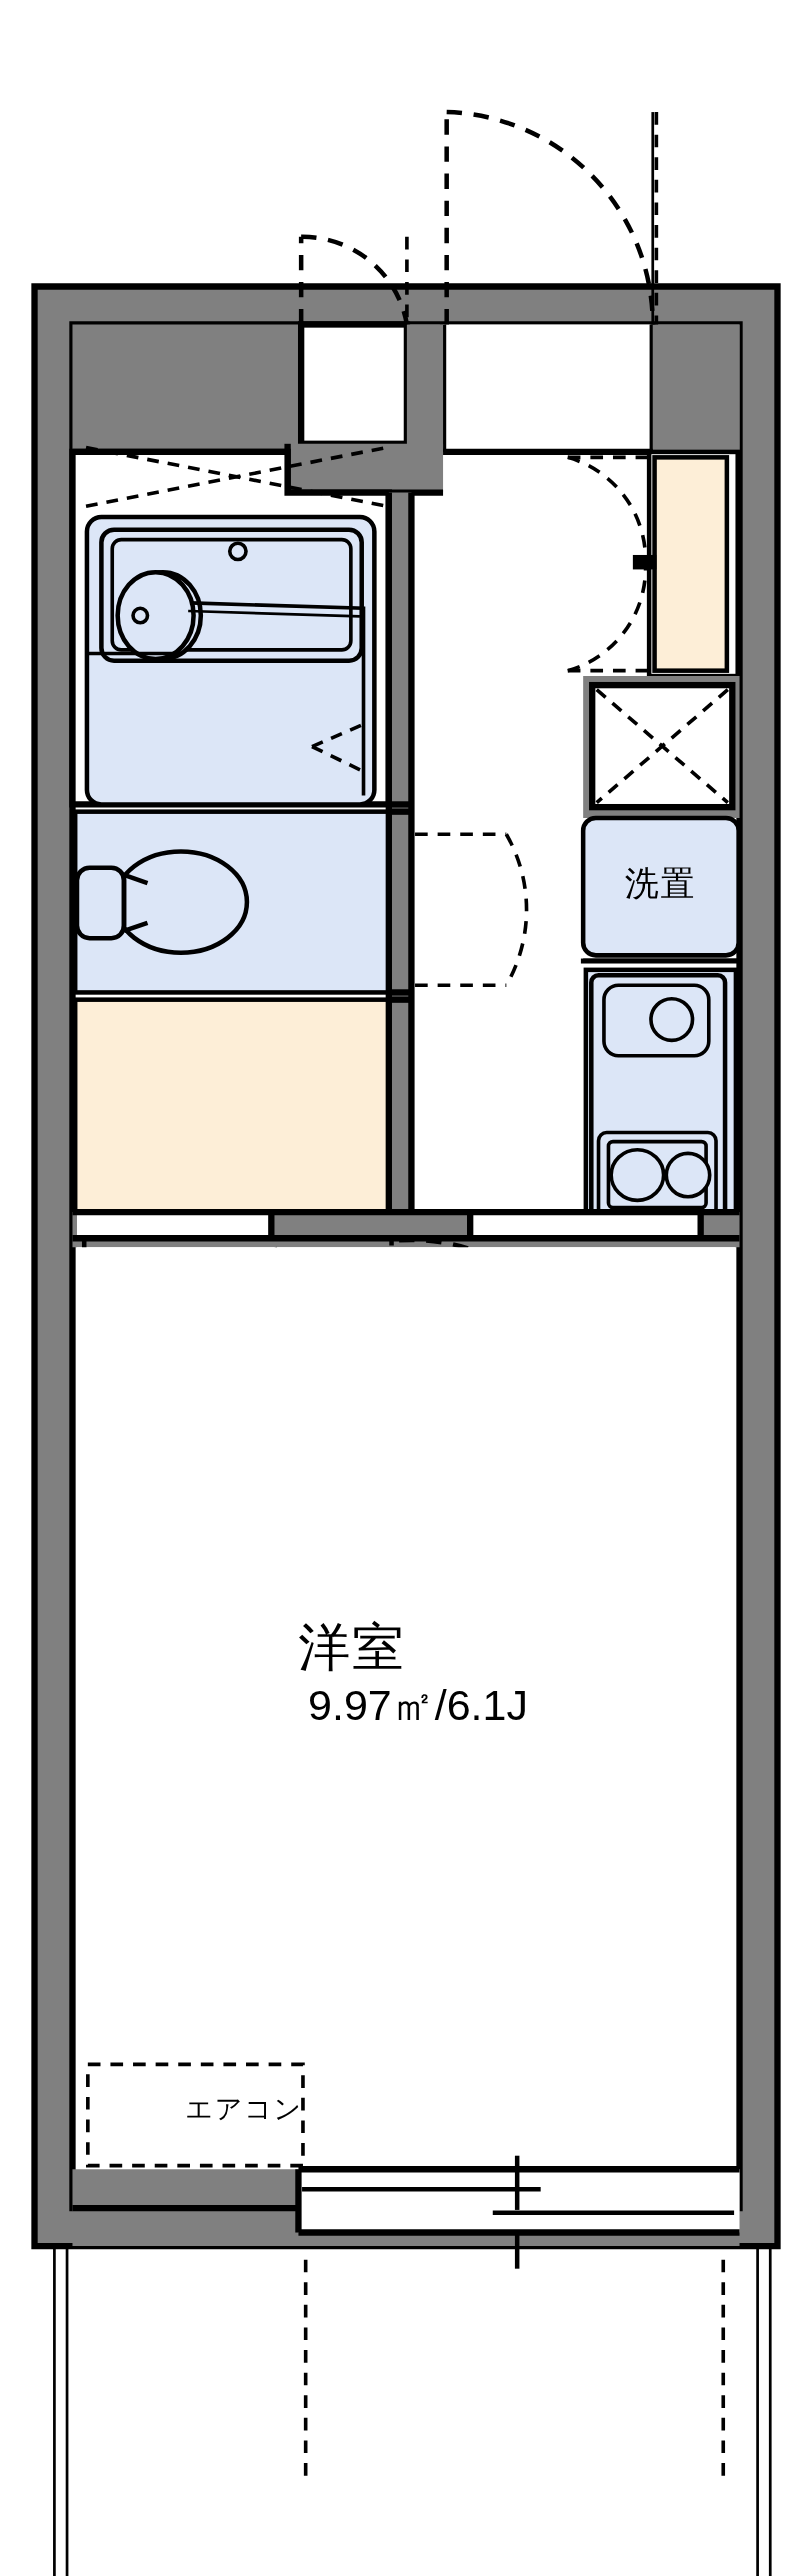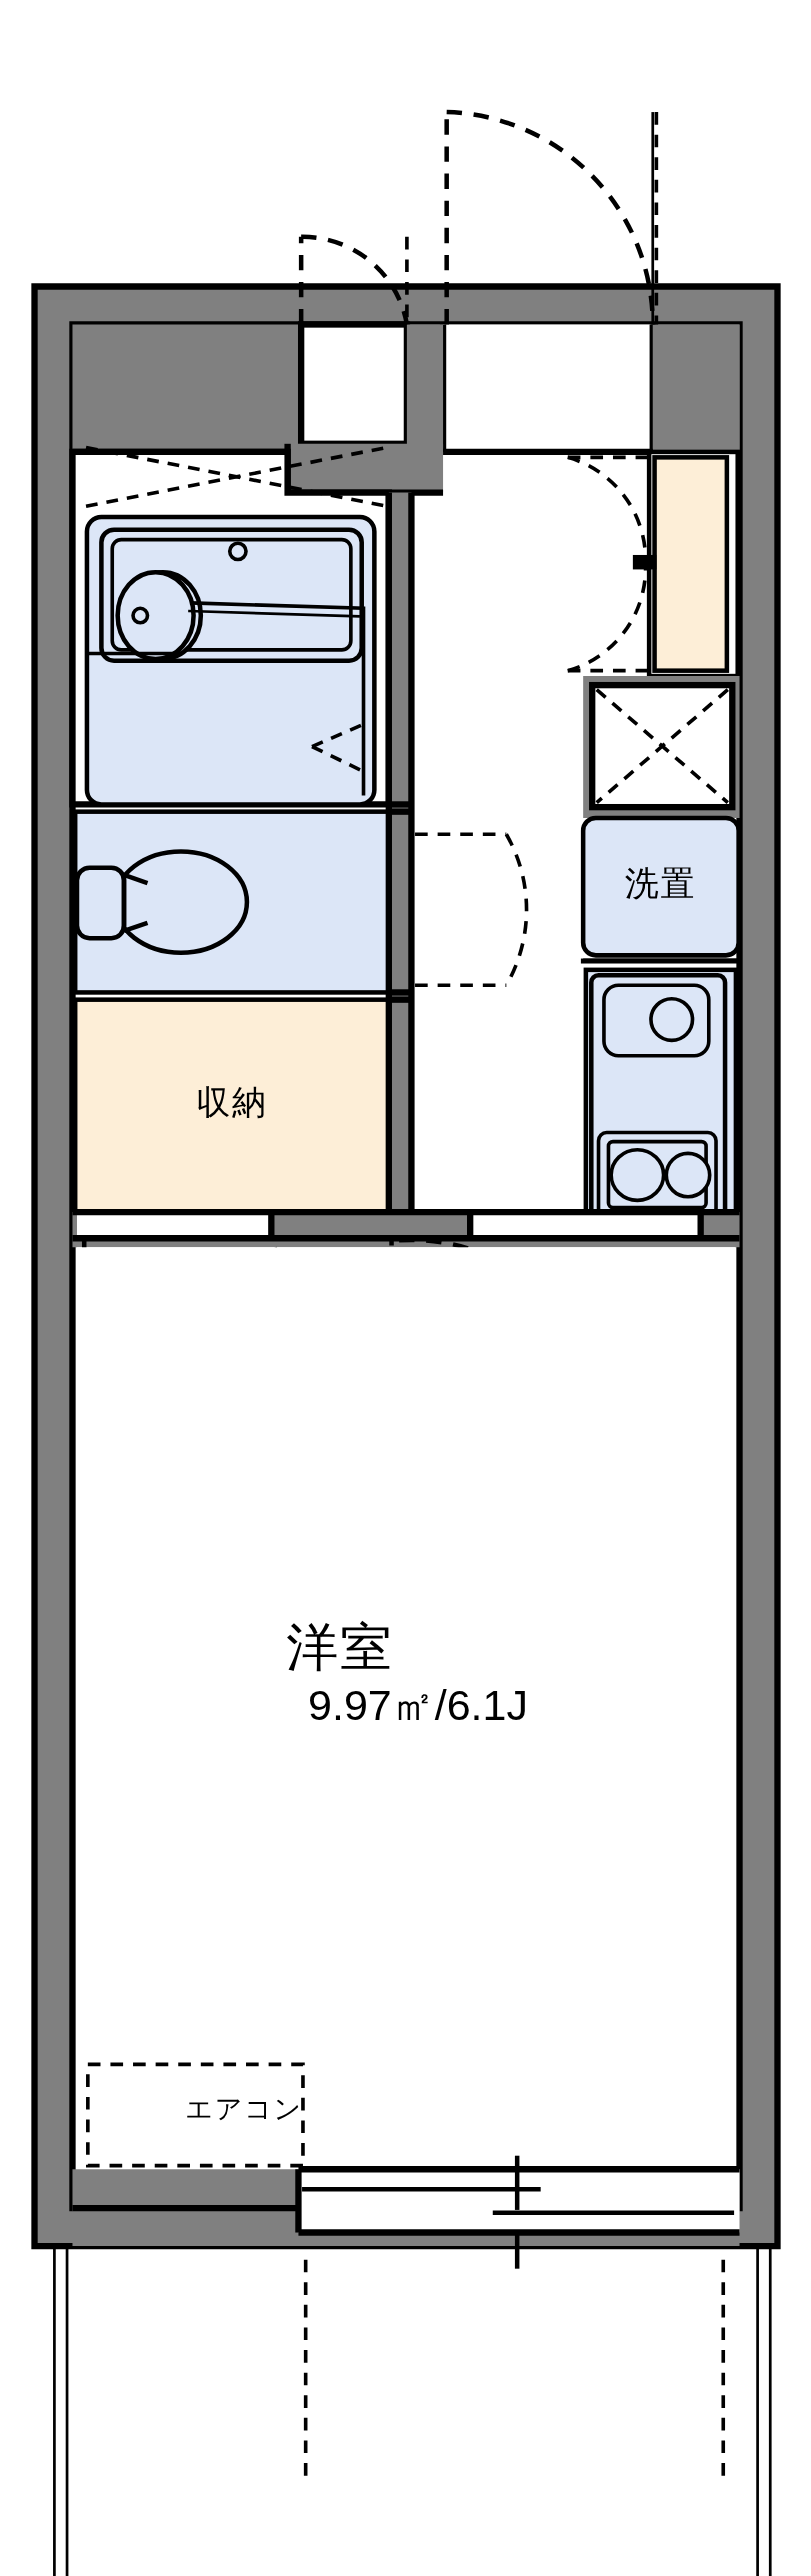--- a/index.html
+++ b/index.html
@@ -235,24 +235,23 @@
       <path class="thin" d="M 852,2485 L 852,2995"></path>
 
       <path class="dsh2" d="M 338,2500 L 338,2750"></path>
       <path class="dsh2" d="M 800,2500 L 800,2750"></path>
 
       <rect class="thin" x="42" y="2995" width="828" height="46" fill="#ffffff"></rect>
     </g>
 
   </svg>
 
-  <div class="lbl lbl-room" style="left:0;top:1620px;width:680px;">洋室</div>
+  <div class="lbl lbl-room" style="left:12px;top:1620px;width:680px;">洋室</div>
 
   <div class="lbl lbl-area" style="left:12px;top:1683px;width:812px;">9.97㎡/6.1J</div>
 
-  <div class="lbl lbl-sm" style="left:75px;top:1085px;width:314px;">収納</div>
 
   <div class="lbl lbl-sm" style="left:583px;top:866px;width:155px;">洗置</div>
 
   <div class="lbl lbl-ac" style="left:88px;top:2095px;width:215px;text-align:right;">エアコン</div>
 
 </div>
 
 
 </body></html>

